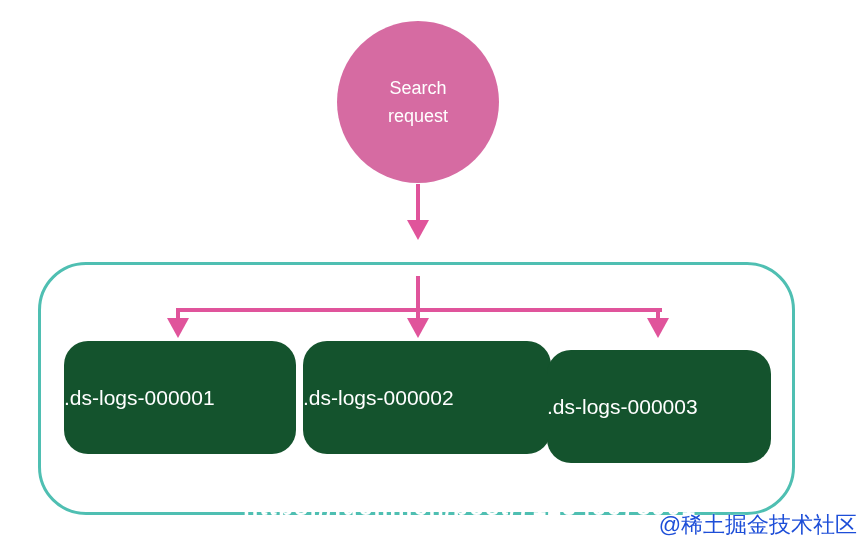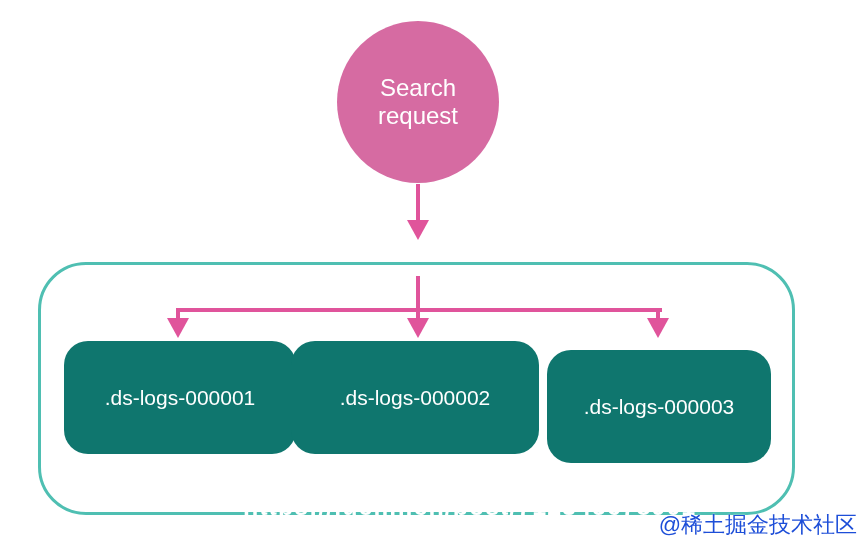--- a/index.html
+++ b/index.html
@@ -15,21 +15,21 @@
   
   .circle {
     position: absolute;
     left: 337px; top: 21px;
     width: 162px; height: 162px;
     background: #d66ba2;
     border-radius: 50%;
     display: flex; align-items: center; justify-content: center;
     text-align: center;
     color: #ffffff;
-    font-size: 24px;
+    font-size: 18px;
     line-height: 28px;
   }
   .circle .lbl { width: 110px; }
 
   
   .pline { position: absolute; background: #e0549b; }
   .arrowhead {
     position: absolute;
     width: 0; height: 0;
     border-left: 11px solid transparent;
@@ -57,29 +57,29 @@
     font-size: 21px;
     line-height: 30px;
     text-align: center;
     z-index: 3;
   }
 
   
   .index-box {
     position: absolute;
     top: 341px; height: 113px;
-    background: #0f766e;
+    background: #14532d;
     border-radius: 24px;
     color: #ffffff;
     font-size: 21px;
-    display: flex; align-items: center; justify-content: center;
+    display: flex; align-items: center; 
     text-align: center;
   }
   .index-1 { left: 64px;  width: 232px; }
-  .index-2 { left: 291px; width: 248px; }
+  .index-2 { left: 303px; width: 248px; }
   .index-3 { left: 547px; width: 224px; margin-top: 9px; }
 
   
   .url-knockout {
     position: absolute;
     left: 243px; top: 489px;
     width: 452px; height: 34px;
     overflow: hidden;
     color: #ffffff;
     font-size: 25px;

